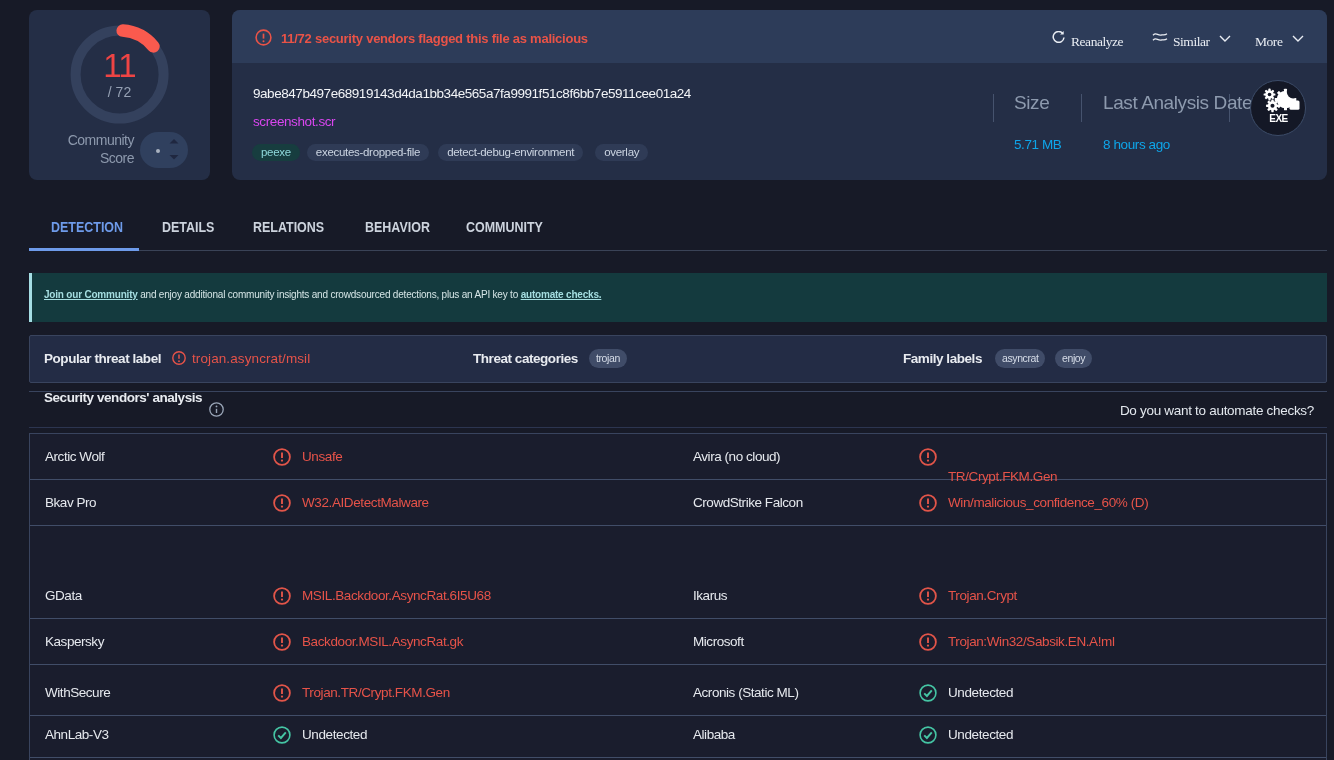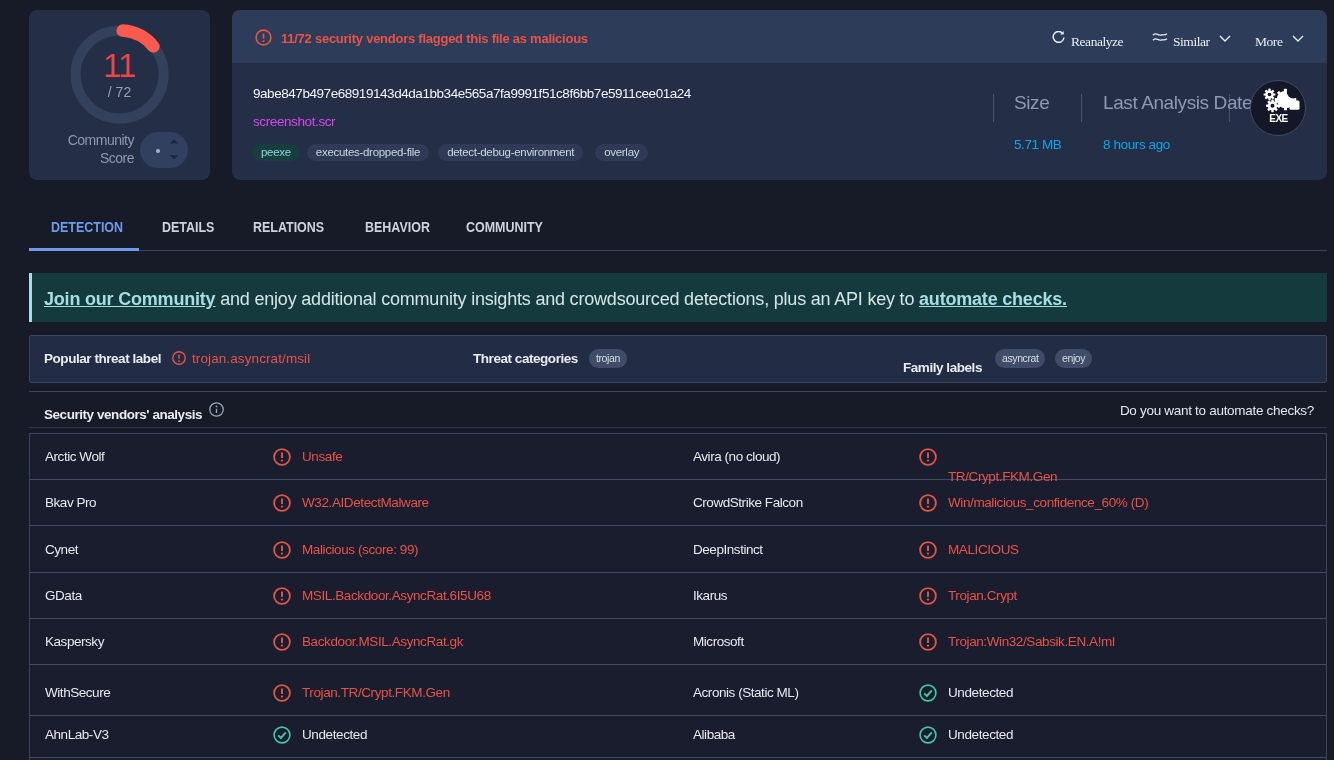--- a/index.html
+++ b/index.html
@@ -30,33 +30,33 @@
 .vdiv { top:94px; width:1px; height:28px; background:#46536e; }
 
 
 .tabs { left:29px; top:203px; width:1298px; height:48px; border-bottom:1px solid #3a4357; }
 .tab { position:absolute; top:16px; font-size:14.5px; font-weight:bold; color:#ccd3dd; letter-spacing:0; transform:scaleX(0.86); transform-origin:0 50%; }
 .tab.active { color:#6e9bea; }
 .tabline { left:29px; top:248px; width:110px; height:3px; background:#6e9bea; }
 
 
 .banner { left:29px; top:273px; width:1298px; height:49px; background:#143a3e; border-left:3px solid #a5dee4; }
-.banner .in { position:absolute; left:12px; top:16px; font-size:18px; color:#d5e5e6; letter-spacing:-0.2px; }
+.banner .in { position:absolute; left:12px; top:16px; font-size:10px; color:#d5e5e6; letter-spacing:-0.2px; }
 .blink { color:#a5dee1; font-weight:bold; text-decoration:underline; }
 
 
 .threat { left:29px; top:335px; width:1298px; height:48px; background:#232c45; border:1px solid #39445e; border-radius:2px; }
 .tb-label { font-size:13.5px; font-weight:bold; color:#e8ebf0; top:351px; letter-spacing:-0.45px; }
 .tb-red { left:192px; top:351px; font-size:13.5px; color:#e65349; letter-spacing:0.1px; }
 .pill { position:absolute; top:349px; height:19px; line-height:19px; border-radius:10px; background:#404c68; color:#d6dde8; font-size:10.5px; letter-spacing:-0.4px; padding:0 7px; }
 
 
 .lineA { left:29px; top:391px; width:1298px; height:1px; background:#39445e; }
 .lineB { left:29px; top:427px; width:1298px; height:1px; background:#2c3550; }
-.sech { left:44px; top:407px; font-size:13.5px; font-weight:bold; color:#e8ebf0; letter-spacing:-0.45px; }
+.sech { left:44px; top:390px; font-size:13.5px; font-weight:bold; color:#e8ebf0; letter-spacing:-0.45px; }
 .secr { right:20px; top:403px; font-size:13.5px; color:#e3e8ee; letter-spacing:-0.3px; }
 
 
 .vt { left:29px; top:433px; width:1298px; height:394px; background:#1a1d2d; border:1px solid #39445e; border-bottom:none; }
 .row { position:absolute; left:0; width:1296px; height:46px; border-bottom:1px solid #414d68; }
 .vn { position:absolute; top:15px; font-size:13.5px; color:#e6e9ee; letter-spacing:-0.45px; }
 .res { position:absolute; top:15px; font-size:13.5px; letter-spacing:-0.4px; }
 .res.bad { color:#e65349; }
 .ricon { position:absolute; top:14px; width:18px; height:18px; }
 svg.ic { display:block; }
@@ -232,21 +232,21 @@
 <div class="abs threat"></div>
 <div class="abs tb-label" style="left:44px;">Popular threat label</div>
 <svg class="abs ic" style="left:172px; top:351px;" width="14" height="14" viewBox="0 0 14 14">
   <circle cx="7" cy="7" r="6.2" fill="none" stroke="#e65349" stroke-width="1.4"></circle>
   <line x1="7" y1="3.6" x2="7" y2="7.8" stroke="#e65349" stroke-width="1.5"></line>
   <circle cx="7" cy="10.2" r="0.9" fill="#e65349"></circle>
 </svg>
 <div class="abs tb-red">trojan.asyncrat/msil</div>
 <div class="abs tb-label" style="left:473px;">Threat categories</div>
 <div class="abs pill" style="left:589px;">trojan</div>
-<div class="abs tb-label" style="left:903px;margin-top:9px;">Family labels</div>
+<div class="abs tb-label" style="left:903px;">Family labels</div>
 <div class="abs pill" style="left:995px;">asyncrat</div>
 <div class="abs pill" style="left:1055px;">enjoy</div>
 
 <div class="abs lineA"></div>
 <div class="abs sech">Security vendors' analysis</div>
 <svg class="abs ic" style="left:209px; top:402px;" width="15" height="15" viewBox="0 0 15 15">
   <circle cx="7.5" cy="7.5" r="6.7" fill="none" stroke="#9aa6b8" stroke-width="1.3"></circle>
   <line x1="7.5" y1="6.8" x2="7.5" y2="11" stroke="#9aa6b8" stroke-width="1.4"></line>
   <circle cx="7.5" cy="4.4" r="0.9" fill="#9aa6b8"></circle>
 </svg>
@@ -287,40 +287,20 @@
       <div class="vn" style="left:663px;">CrowdStrike Falcon</div>
       <div class="ricon" style="left:889px;">
         <svg class="ic" width="18" height="18" viewBox="0 0 18 18">
           <circle cx="9" cy="9" r="7.9" fill="none" stroke="#e25549" stroke-width="1.8"></circle>
           <line x1="9" y1="4.6" x2="9" y2="9.9" stroke="#e25549" stroke-width="1.9"></line>
           <circle cx="9" cy="12.6" r="1.15" fill="#e25549"></circle>
         </svg>
       </div>
       <div class="res bad" style="left:918px;">Win/malicious_confidence_60% (D)</div>
     </div>
-<div class="row" style="top:92.6px;">
-      <div class="vn" style="left:15px;">Cynet</div>
-      <div class="ricon" style="left:243px;">
-        <svg class="ic" width="18" height="18" viewBox="0 0 18 18">
-          <circle cx="9" cy="9" r="7.9" fill="none" stroke="#e25549" stroke-width="1.8"></circle>
-          <line x1="9" y1="4.6" x2="9" y2="9.9" stroke="#e25549" stroke-width="1.9"></line>
-          <circle cx="9" cy="12.6" r="1.15" fill="#e25549"></circle>
-        </svg>
-      </div>
-      <div class="res bad" style="left:272px;">Malicious (score: 99)</div>
-      <div class="vn" style="left:663px;">DeepInstinct</div>
-      <div class="ricon" style="left:889px;">
-        <svg class="ic" width="18" height="18" viewBox="0 0 18 18">
-          <circle cx="9" cy="9" r="7.9" fill="none" stroke="#e25549" stroke-width="1.8"></circle>
-          <line x1="9" y1="4.6" x2="9" y2="9.9" stroke="#e25549" stroke-width="1.9"></line>
-          <circle cx="9" cy="12.6" r="1.15" fill="#e25549"></circle>
-        </svg>
-      </div>
-      <div class="res bad" style="left:918px;">MALICIOUS</div>
-    </div>
 <div class="row" style="top:138.9px;">
       <div class="vn" style="left:15px;">GData</div>
       <div class="ricon" style="left:243px;">
         <svg class="ic" width="18" height="18" viewBox="0 0 18 18">
           <circle cx="9" cy="9" r="7.9" fill="none" stroke="#e25549" stroke-width="1.8"></circle>
           <line x1="9" y1="4.6" x2="9" y2="9.9" stroke="#e25549" stroke-width="1.9"></line>
           <circle cx="9" cy="12.6" r="1.15" fill="#e25549"></circle>
         </svg>
       </div>
       <div class="res bad" style="left:272px;">MSIL.Backdoor.AsyncRat.6I5U68</div>

